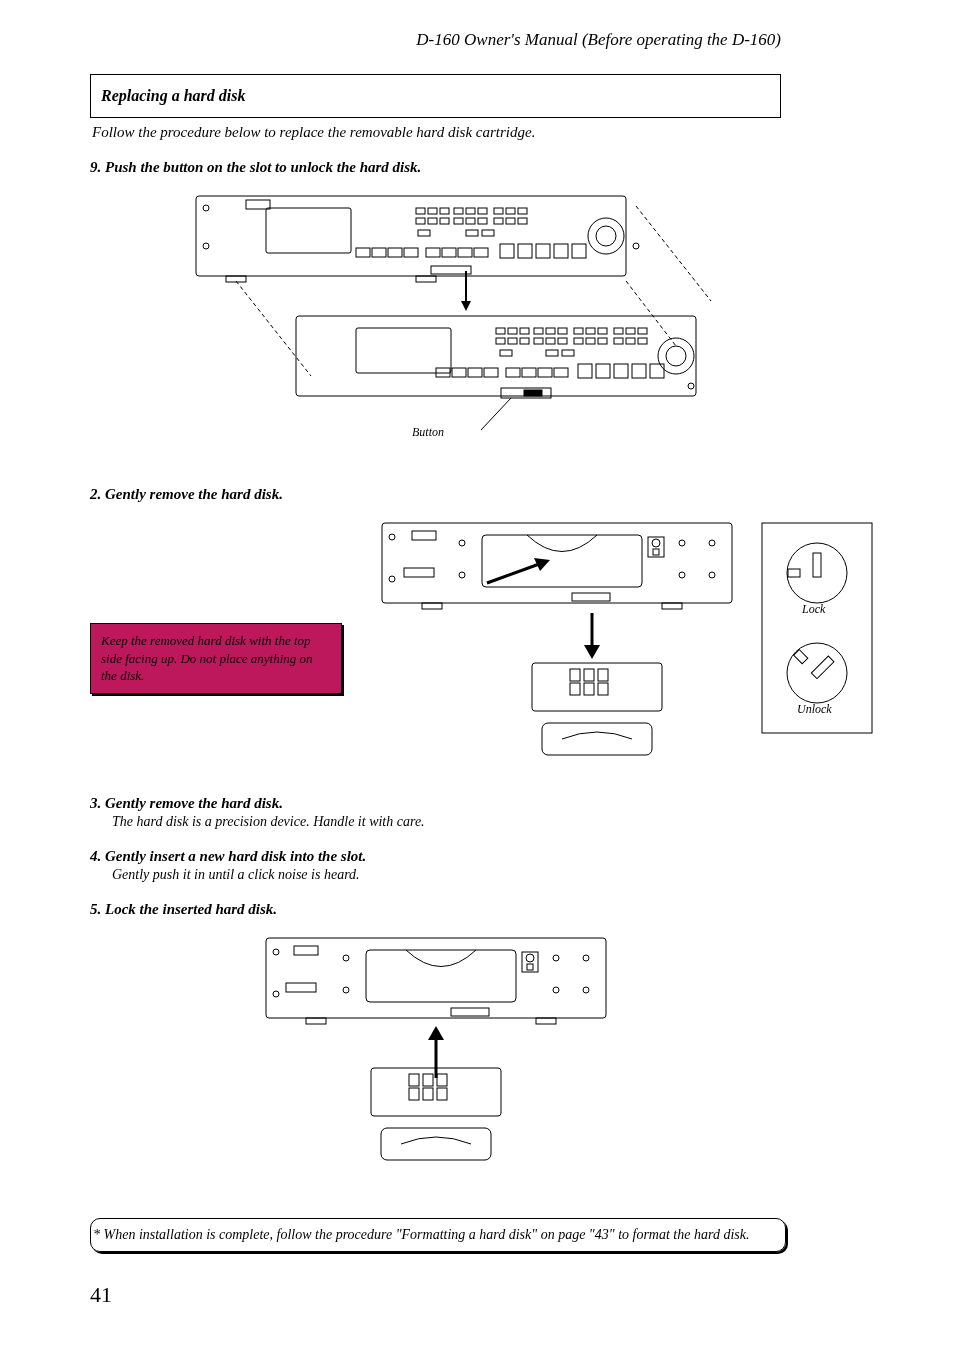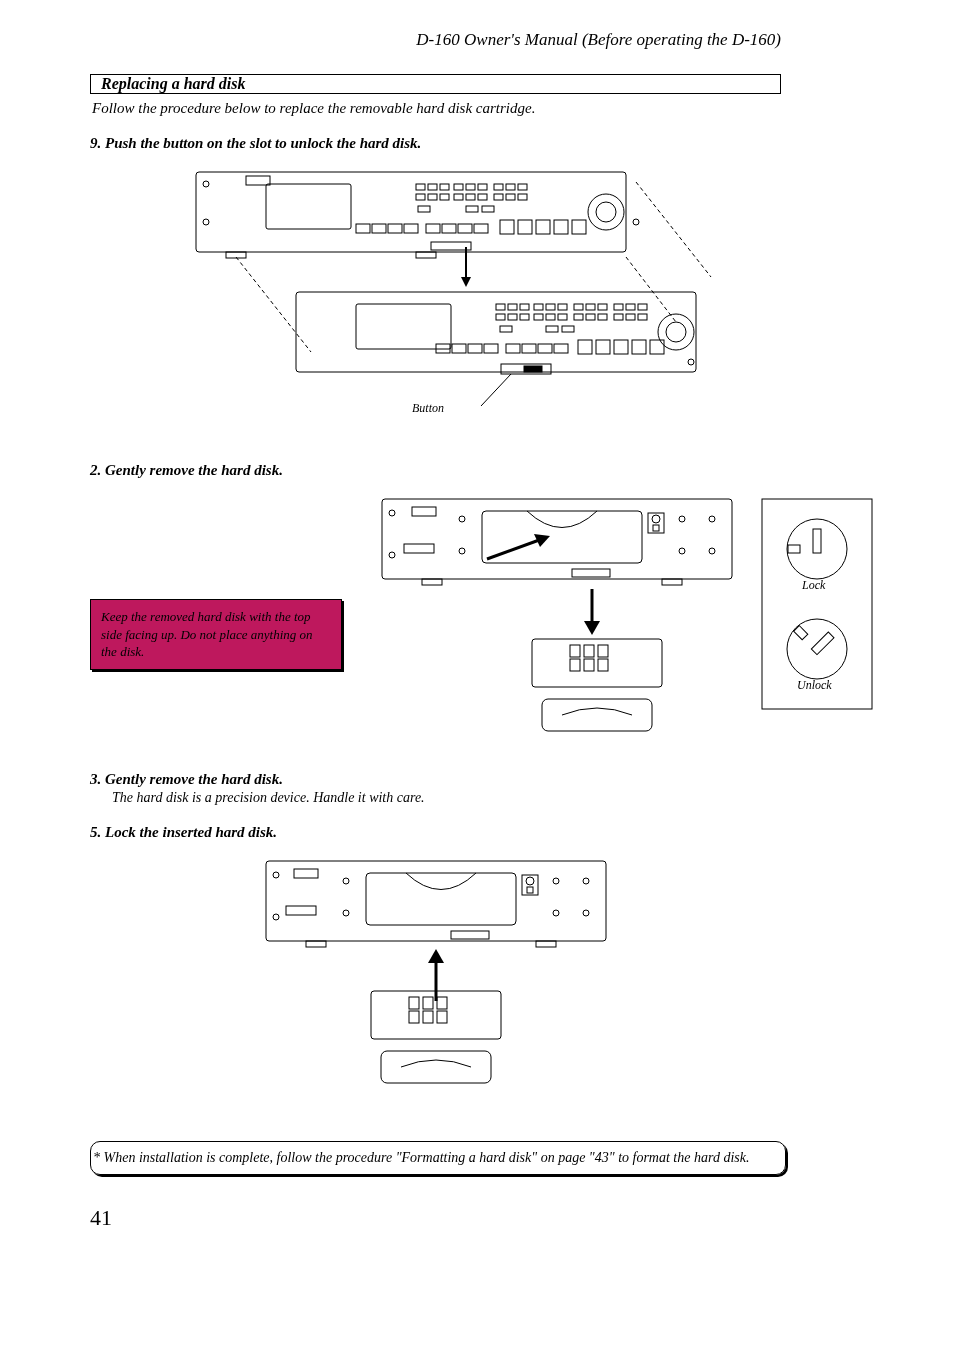--- a/index.html
+++ b/index.html
@@ -18,21 +18,21 @@
     position: relative;
   }
   .header-title {
     text-align: right;
     font-style: italic;
     font-size: 17px;
     margin-bottom: 24px;
   }
   .section-heading-box {
     border: 1px solid #000;
-    padding: 0 10px;
+    padding: 12px 10px;
     font-style: italic;
     font-weight: bold;
     font-size: 16px;
     margin-bottom: 6px;
   }
   .intro-line {
     font-style: italic;
     font-size: 15px;
     margin: 6px 0 10px 2px;
   }
@@ -310,20 +310,24 @@
         <text x="435" y="200" font-family="Times New Roman" font-style="italic" font-size="12">Unlock</text>
       </svg>
     </div>
   </div>
 
   <div class="step-block">
     <div class="step-heading">3. Gently remove the hard disk.</div>
     <div class="step-body">The hard disk is a precision device.  Handle it with care.</div>
   </div>
 
+  <div class="step-block">
+    <div class="step-heading">4. Gently insert a new hard disk into the slot.</div>
+    <div class="step-body">Gently push it in until a click noise is heard.</div>
+  </div>
 
   <div class="step-block">
     <div class="step-heading">5. Lock the inserted hard disk.</div>
   </div>
 
   <div class="figure-area" style="width:360px;">
     <svg width="360" height="250" viewBox="0 0 360 250">
       <g stroke="#000" fill="none" stroke-width="1">
         <rect x="10" y="10" width="340" height="80" rx="3"></rect>
         <rect x="38" y="18" width="24" height="9"></rect>

